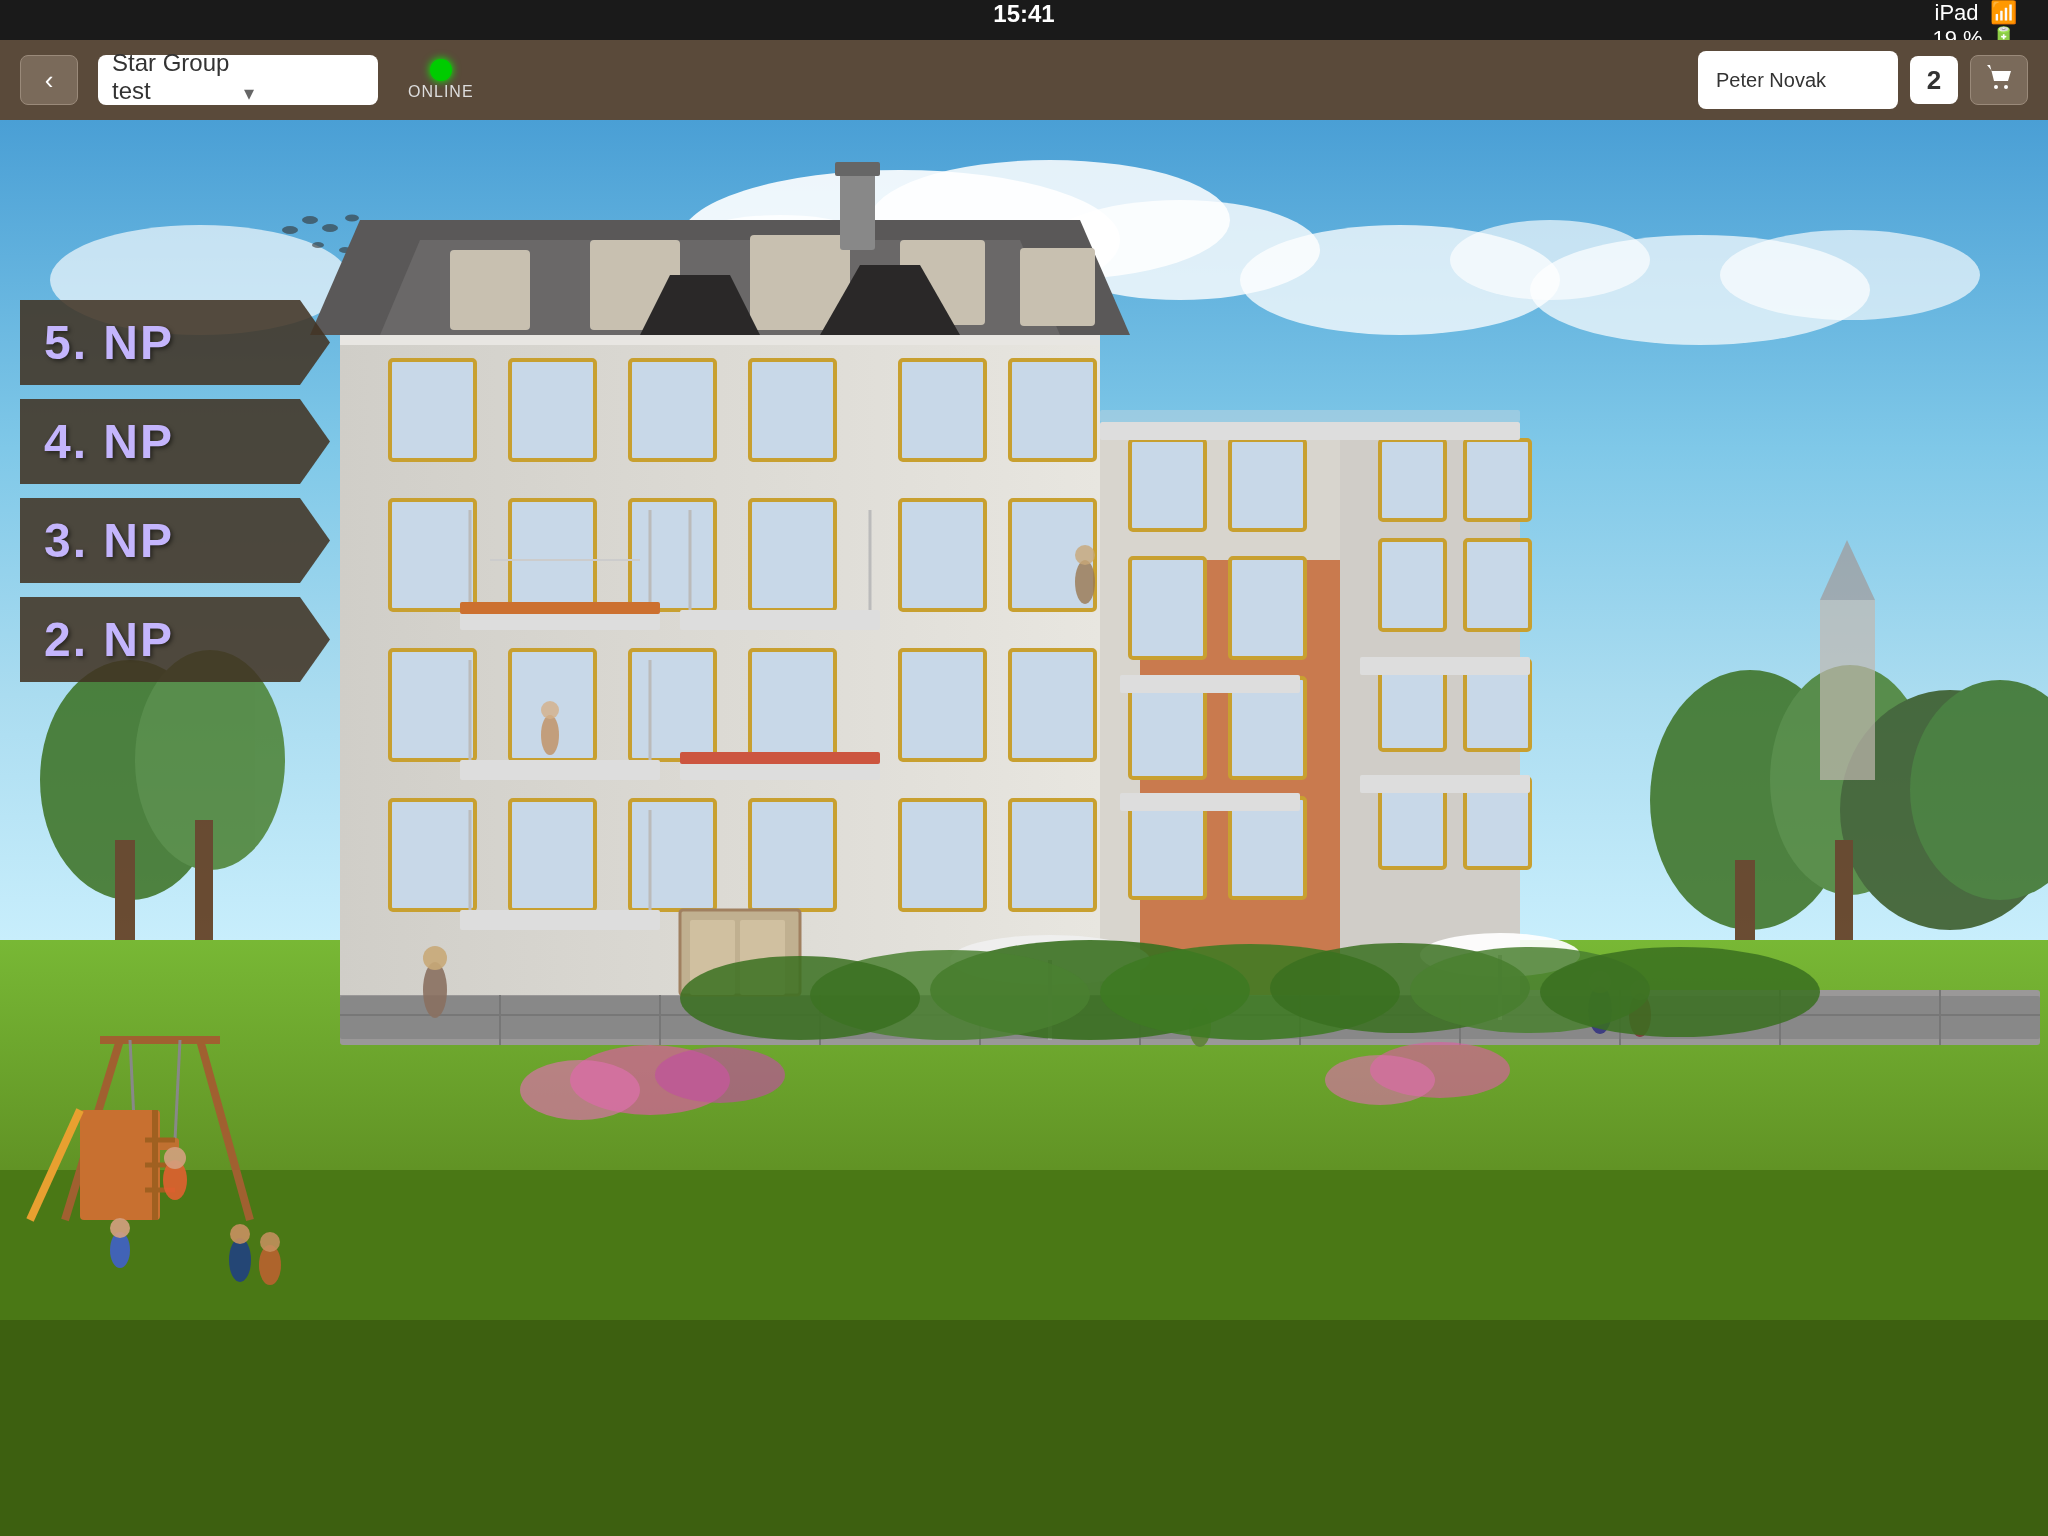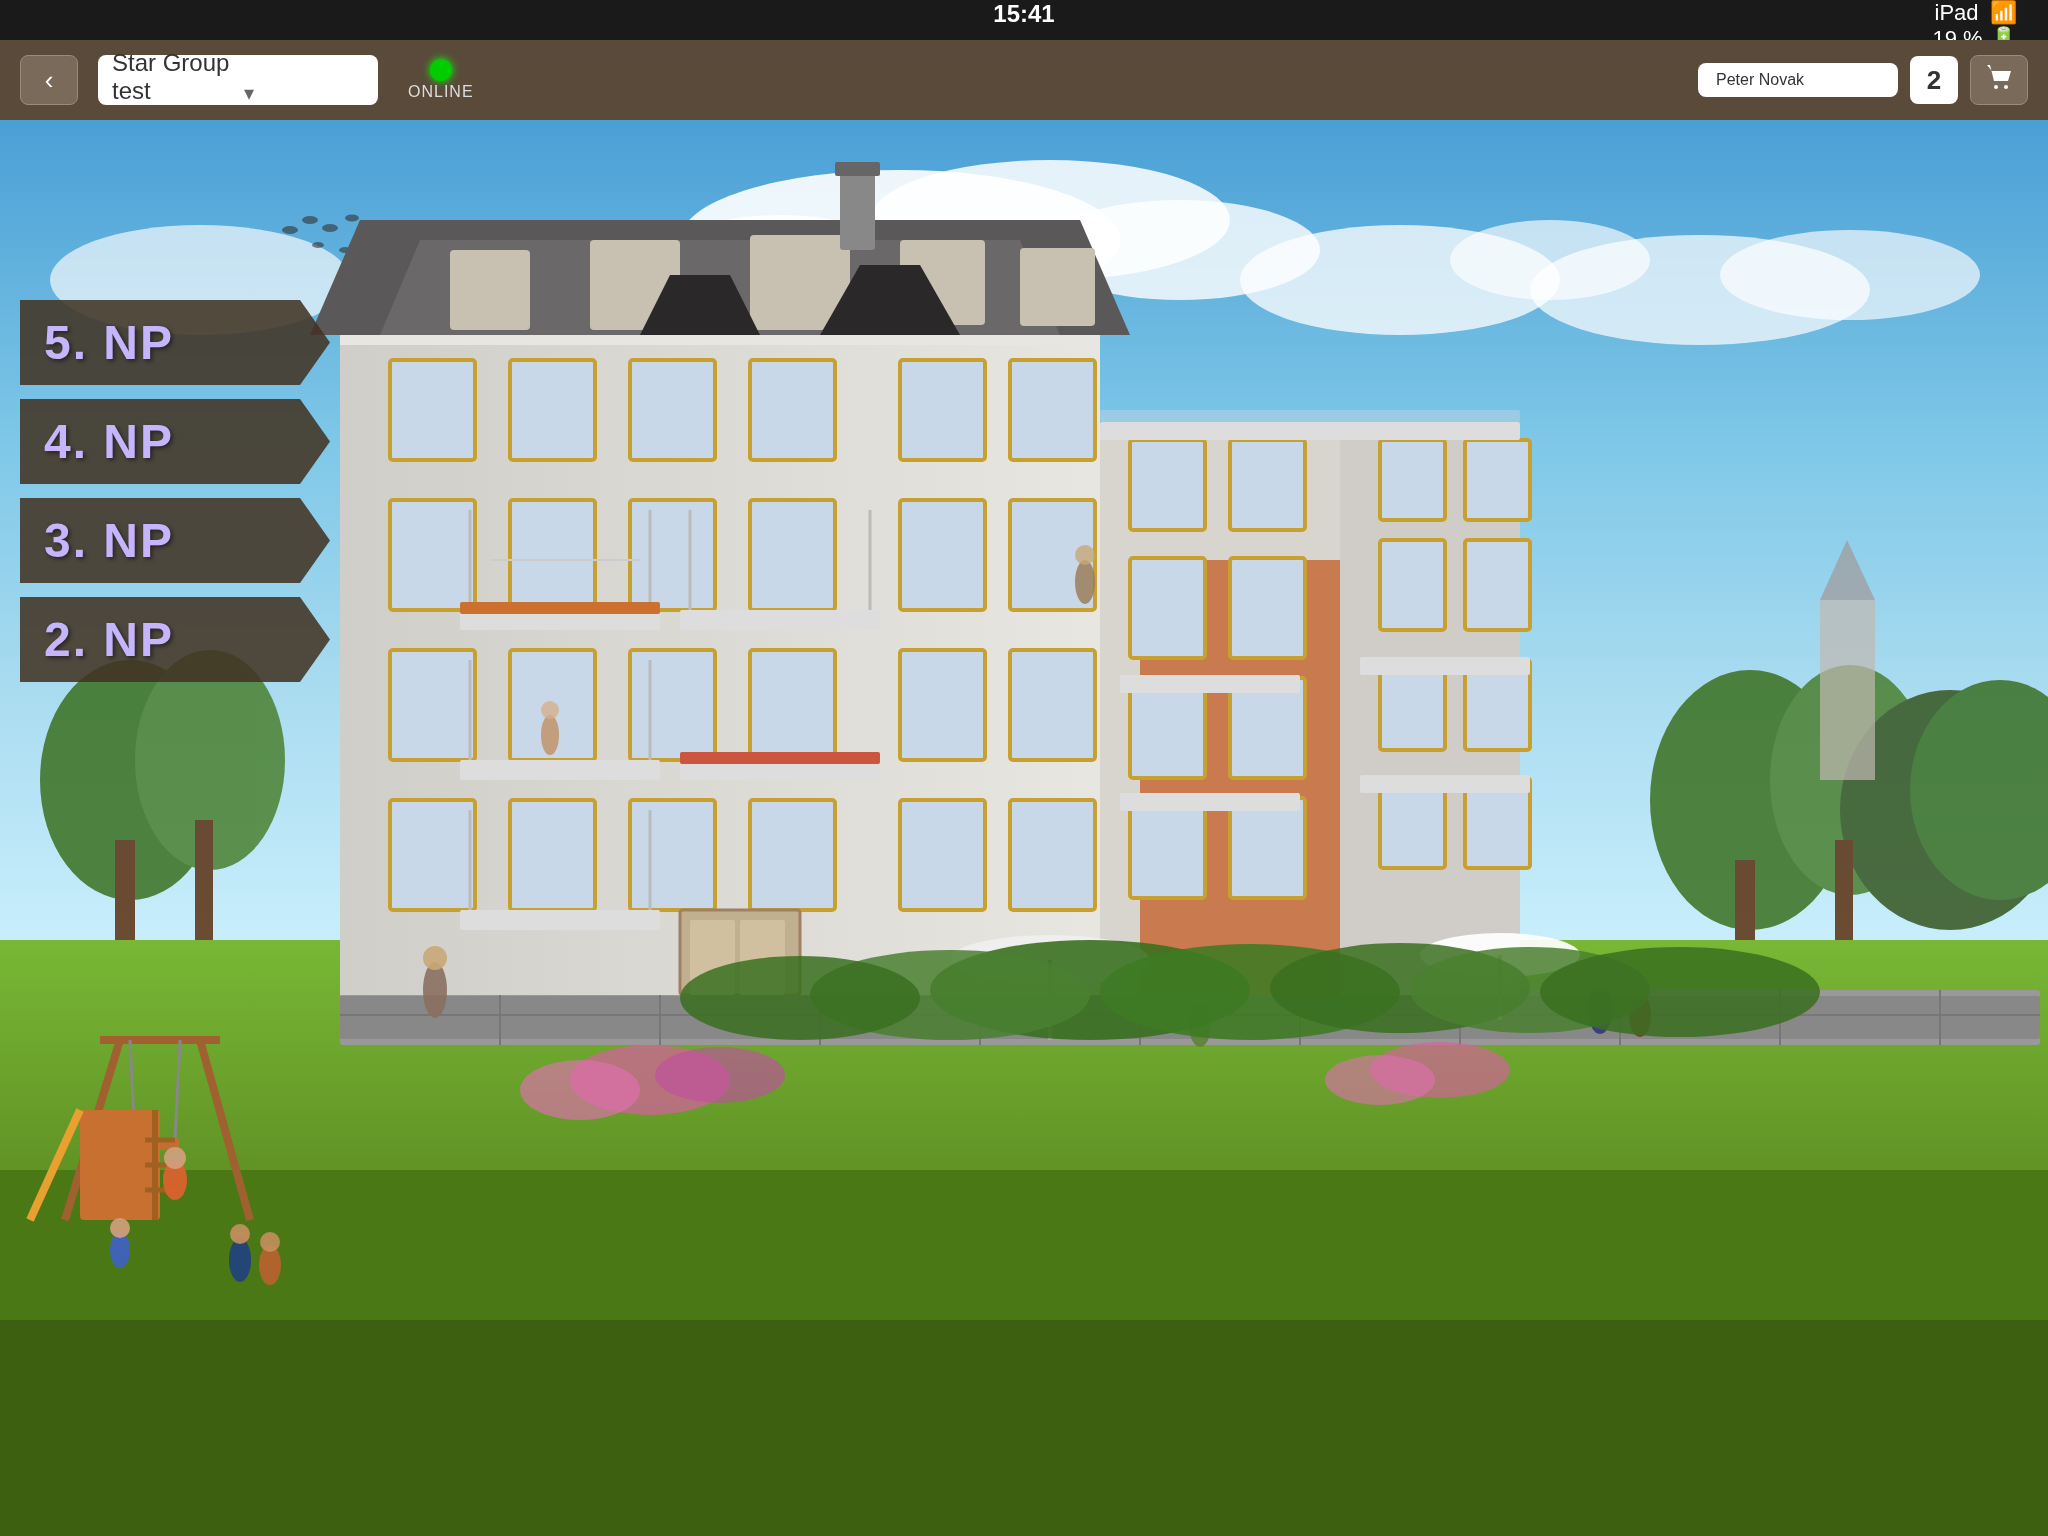--- a/index.html
+++ b/index.html
@@ -104,25 +104,25 @@
     .nav-spacer { flex: 1; }
 
     .user-section {
       display: flex;
       align-items: center;
       gap: 12px;
     }
     .user-name-box {
       background: #fff;
       border-radius: 8px;
-      height: 34px;
+      height: 58px;
       padding: 12px 18px;
       display: flex;
       align-items: center;
-      font-size: 16px;
+      font-size: 20px;
       color: #333;
       min-width: 200px;
     }
     .badge {
       width: 48px;
       height: 48px;
       background: #fff;
       border-radius: 8px;
       display: flex;
       align-items: center;

